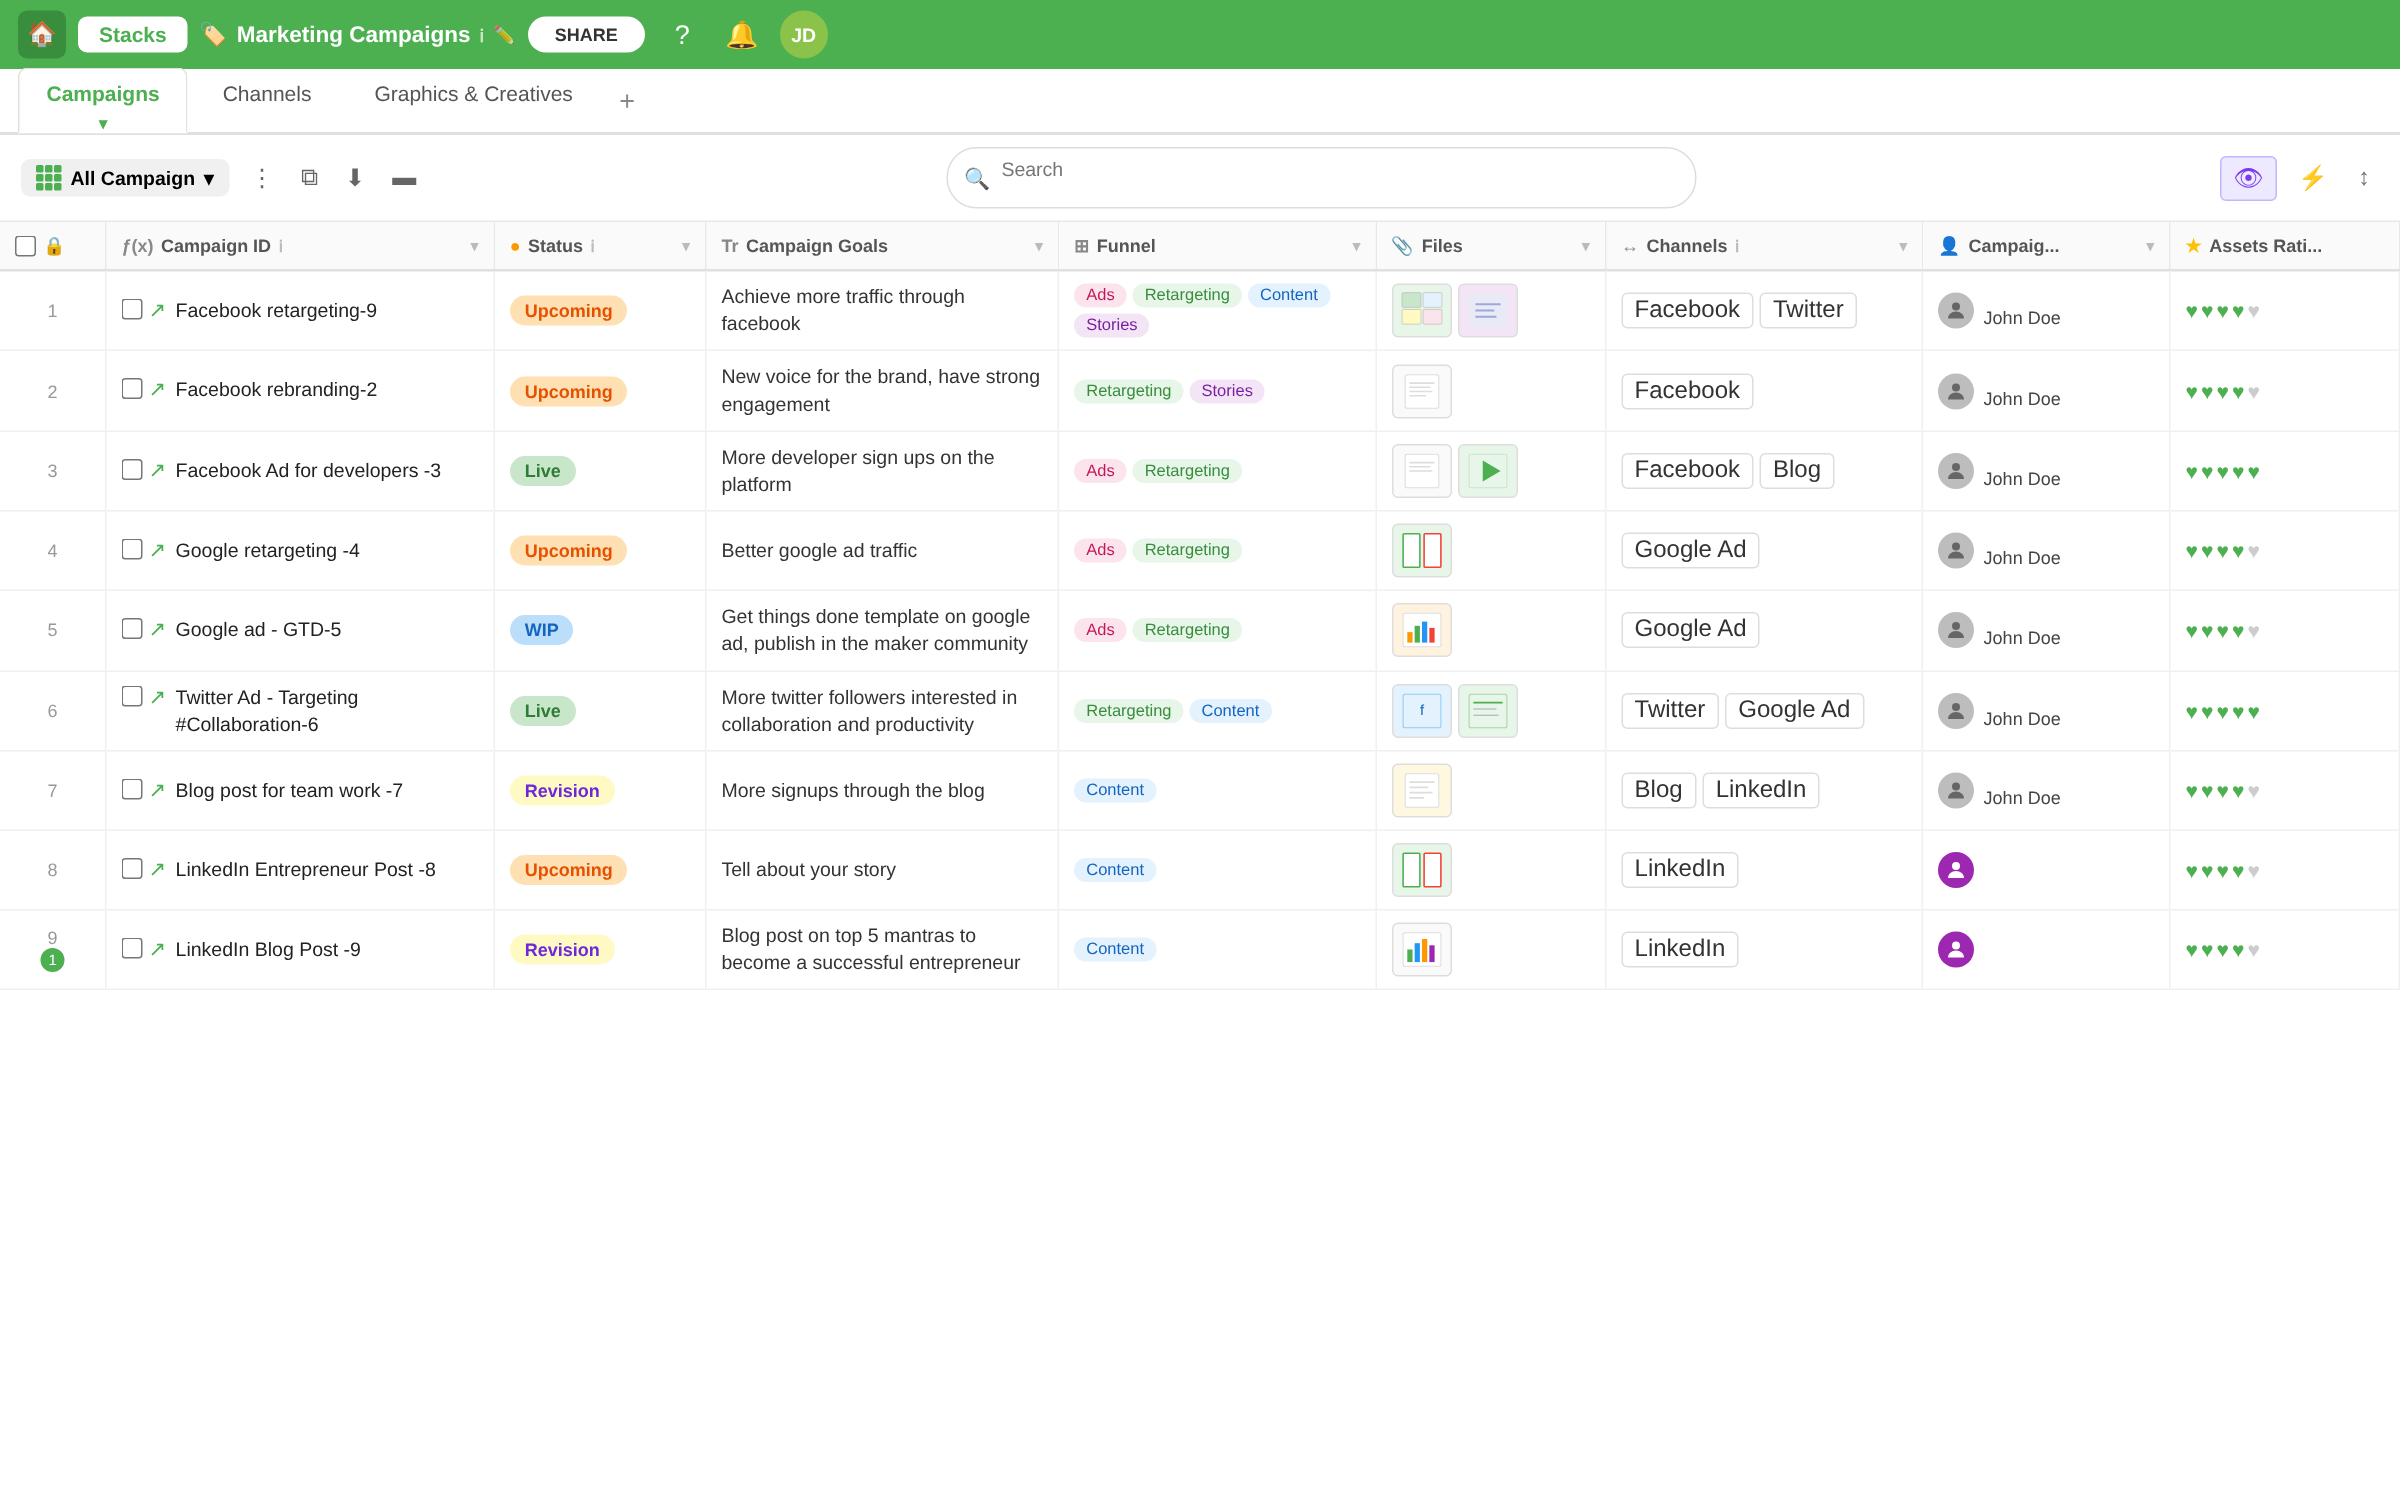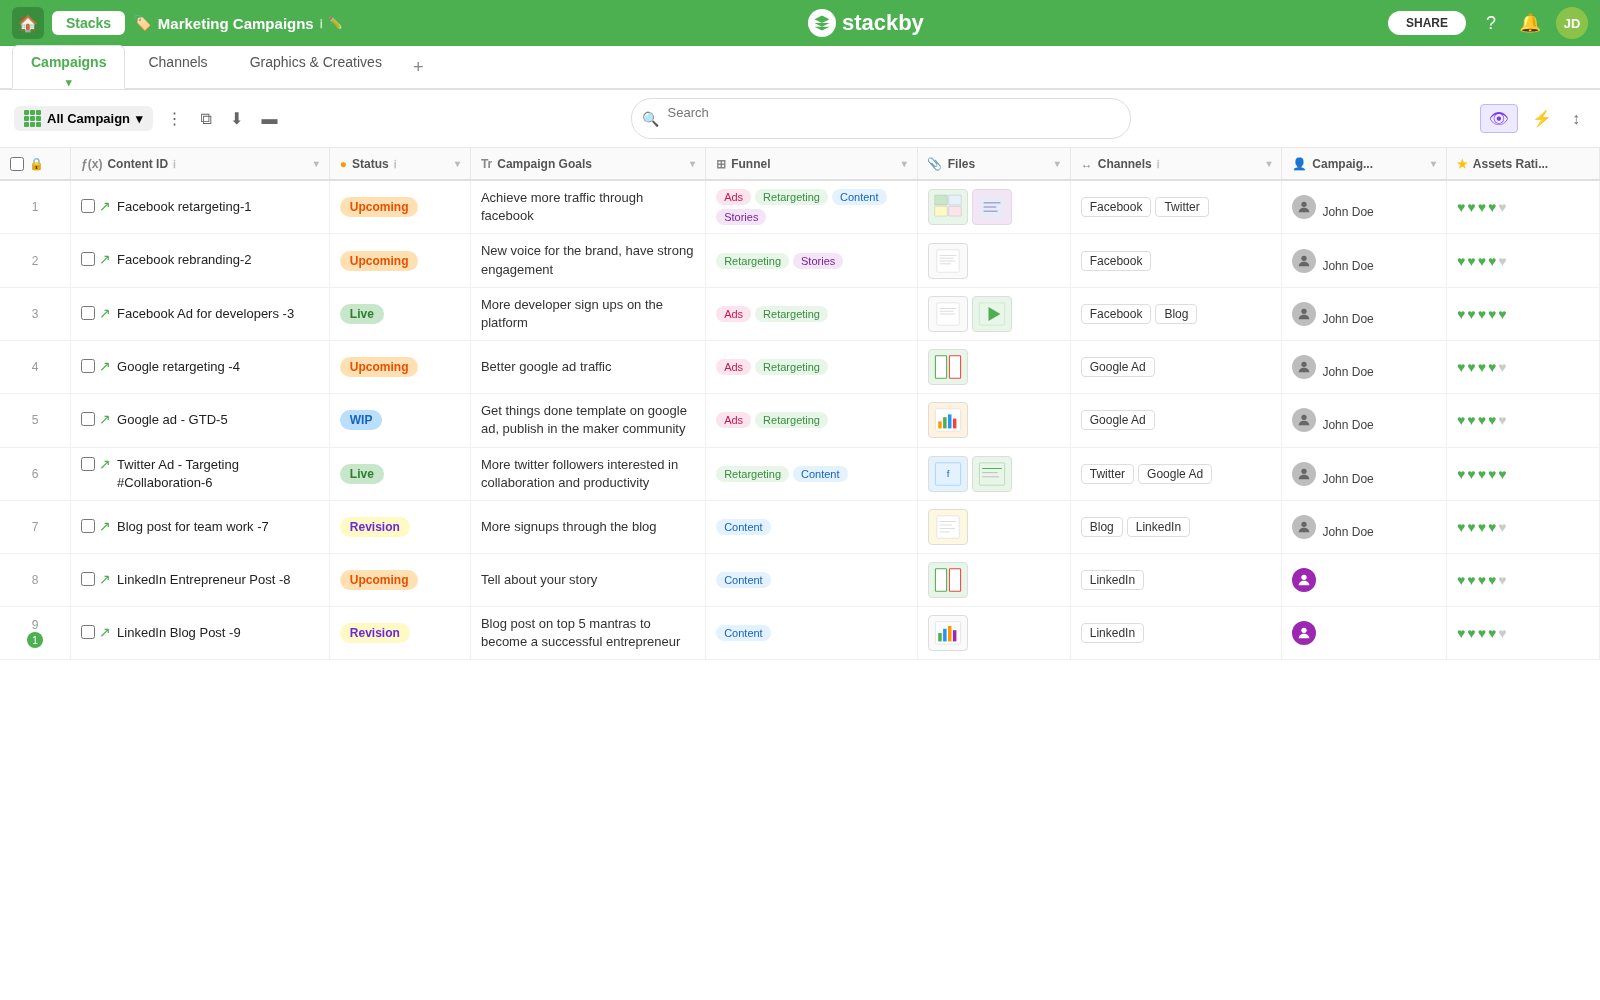--- a/index.html
+++ b/index.html
@@ -336,21 +336,21 @@
       font-size: 8px;
       color: #aaa;
     }
     .file-thumb svg { width: 28px; height: 28px; }
 
     .channel-tags { display: flex; flex-wrap: wrap; gap: 4px; }
     .channel-tag {
       border: 1px solid #ddd;
       border-radius: 4px;
       padding: 2px 8px;
-      font-size: 12px;
+      font-size: 16px;
       color: #333;
       background: white;
     }
 
     .assignee-cell { display: flex; align-items: flex-end; gap: 6px; }
     .assignee-avatar {
       width: 24px; height: 24px;
       border-radius: 50%;
       background: #bdbdbd;
       display: flex; align-items: center; justify-content: center;
@@ -371,30 +371,20 @@
 
 <nav class="top-nav">
   <button class="home-btn">🏠</button>
   <button class="stacks-btn">Stacks</button>
   <span class="nav-title">
     <span>🏷️</span>
     <span>Marketing Campaigns</span>
     <span style="color:rgba(255,255,255,0.7); font-size:12px;">ℹ</span>
     <span style="color:rgba(255,255,255,0.7); font-size:12px;">✏️</span>
   </span>
-  <div class="nav-center">
-    <div class="logo">
-      <div class="logo-icon">
-        <svg viewBox="0 0 24 24" fill="#4CAF50">
-          <path d="M12 2L2 7l10 5 10-5-10-5zM2 17l10 5 10-5M2 12l10 5 10-5"></path>
-        </svg>
-      </div>
-      <span>stackby</span>
-    </div>
-  </div>
   <div class="nav-right">
     <button class="share-btn">SHARE</button>
     <button class="nav-icon-btn">?</button>
     <button class="nav-icon-btn">🔔</button>
     <div class="avatar">JD</div>
   </div>
 </nav>
 
 <div class="tab-bar">
   <button class="tab active">
@@ -449,21 +439,21 @@
       <tr>
         <th>
           <div class="th-inner">
             <input type="checkbox" class="checkbox" style="">
             <span>🔒</span>
           </div>
         </th>
         <th>
           <div class="th-inner">
             <span class="th-icon">ƒ(x)</span>
-            <span>Content ID</span>
+            <span>Campaign ID</span>
             <span style="color:#bbb; font-size:11px;">ℹ</span>
             <span class="sort-arrow">▾</span>
           </div>
         </th>
         <th>
           <div class="th-inner">
             <span class="th-icon" style="color:#FF9800;">●</span>
             <span>Status</span>
             <span style="color:#bbb; font-size:11px;">ℹ</span>
             <span class="sort-arrow">▾</span>
@@ -520,21 +510,21 @@
       <span class="row-num">1</span>
     </div>
 
   </td>
           <td>
     <div style="display:flex; align-items:flex-start; gap:6px;">
       <div style="display:flex; align-items:center; gap:4px; min-width:30px;">
         <input type="checkbox" class="checkbox" style="">
         <span class="expand-icon">↗</span>
       </div>
-      <span class="campaign-name">Facebook retargeting-1</span>
+      <span class="campaign-name">Facebook retargeting-9</span>
     </div>
   </td>
           <td>
     <span class="status-badge status-upcoming">Upcoming</span>
   </td>
           <td>
     <span style="line-height:1.4;">Achieve more traffic through facebook</span>
   </td>
           <td>
             <div class="funnel-tags">

